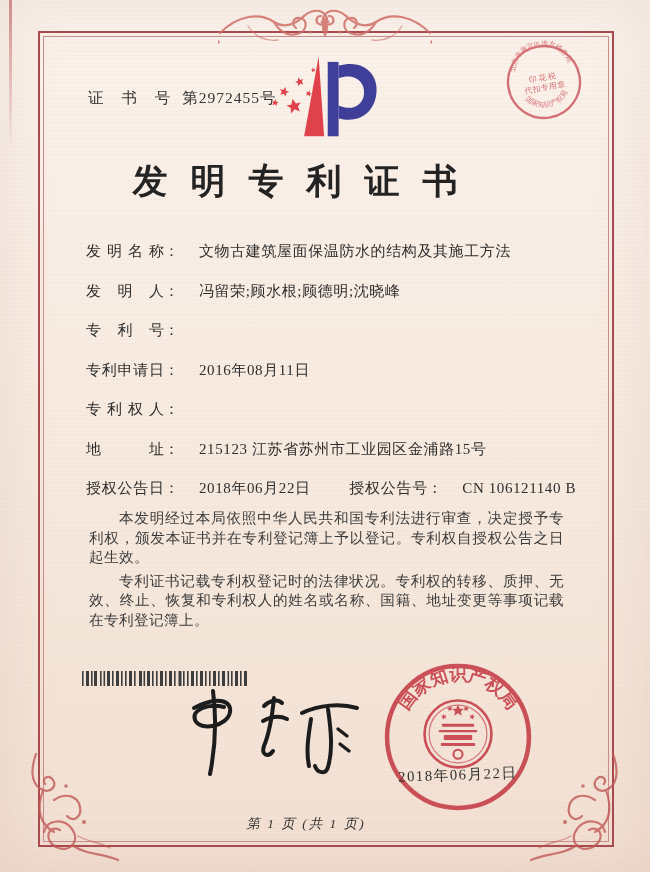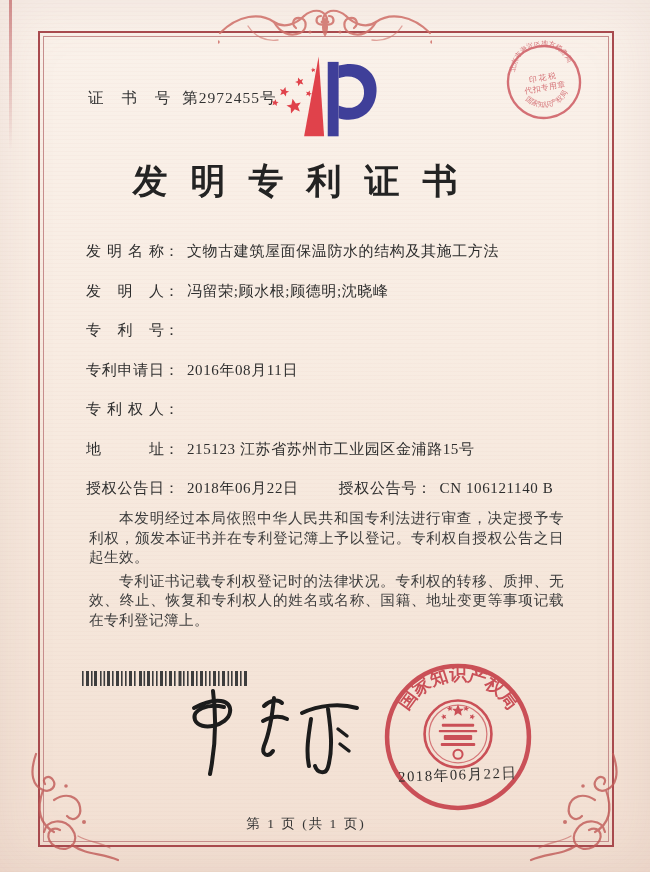--- a/index.html
+++ b/index.html
@@ -35,37 +35,37 @@
 
   .stamp-tax{position:absolute;left:503px;top:41px;opacity:.88;
              transform:rotate(-10deg);}
 
   .fields{position:absolute;left:86px;top:242px;width:490px;}
   .field-row{display:flex;align-items:baseline;font-size:15px;color:#2e2e2e;
              height:23px;margin-bottom:16.5px;white-space:nowrap;}
   .f-label{display:inline-flex;justify-content:space-between;width:78px;
            flex-shrink:0;font-weight:500;}
   .f-colon{margin:0 2px 0 0;}
-  .f-value{margin-left:6px;letter-spacing:.6px;}
+  .f-value{margin-left:18px;letter-spacing:.6px;}
   .f-gap{display:inline-block;width:40px;}
 
   .paragraphs{position:absolute;left:85px;top:505px;width:483px;}
   .paragraphs p{margin:4px;font-size:14.6px;line-height:19.6px;color:#3c3c3c;
                 text-align:justify;text-indent:2.05em;letter-spacing:.4px;}
 
   .barcode{position:absolute;left:82px;top:671px;}
 
   .officer{position:absolute;left:88px;top:712px;font-size:16.5px;color:#222;
            letter-spacing:2px;line-height:31px;}
   .signature{position:absolute;left:168px;top:686px;}
 
   .seal-issue{position:absolute;left:382px;top:661px;}
 
   .footer{position:absolute;left:0;top:815px;width:612px;text-align:center;
-          font-size:13.5px;color:#333;letter-spacing:2px;}
+          font-size:13.5px;color:#333;letter-spacing:2px;font-style:italic;}
 </style>
 </head>
 <body>
 
 <div class="page">
 
   <div class="edge-line"></div>
   <div class="frame"></div>
 
   <svg class="ornament orn-top" width="214" height="46" viewBox="0 0 214 46">

